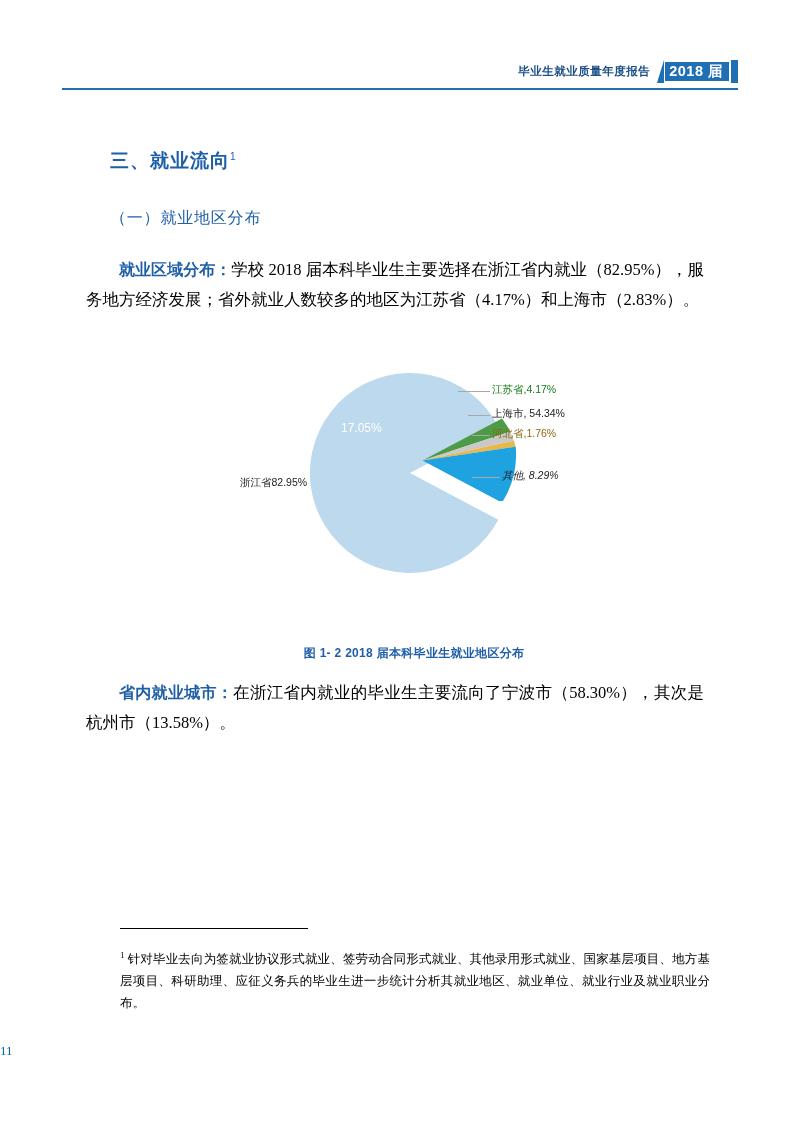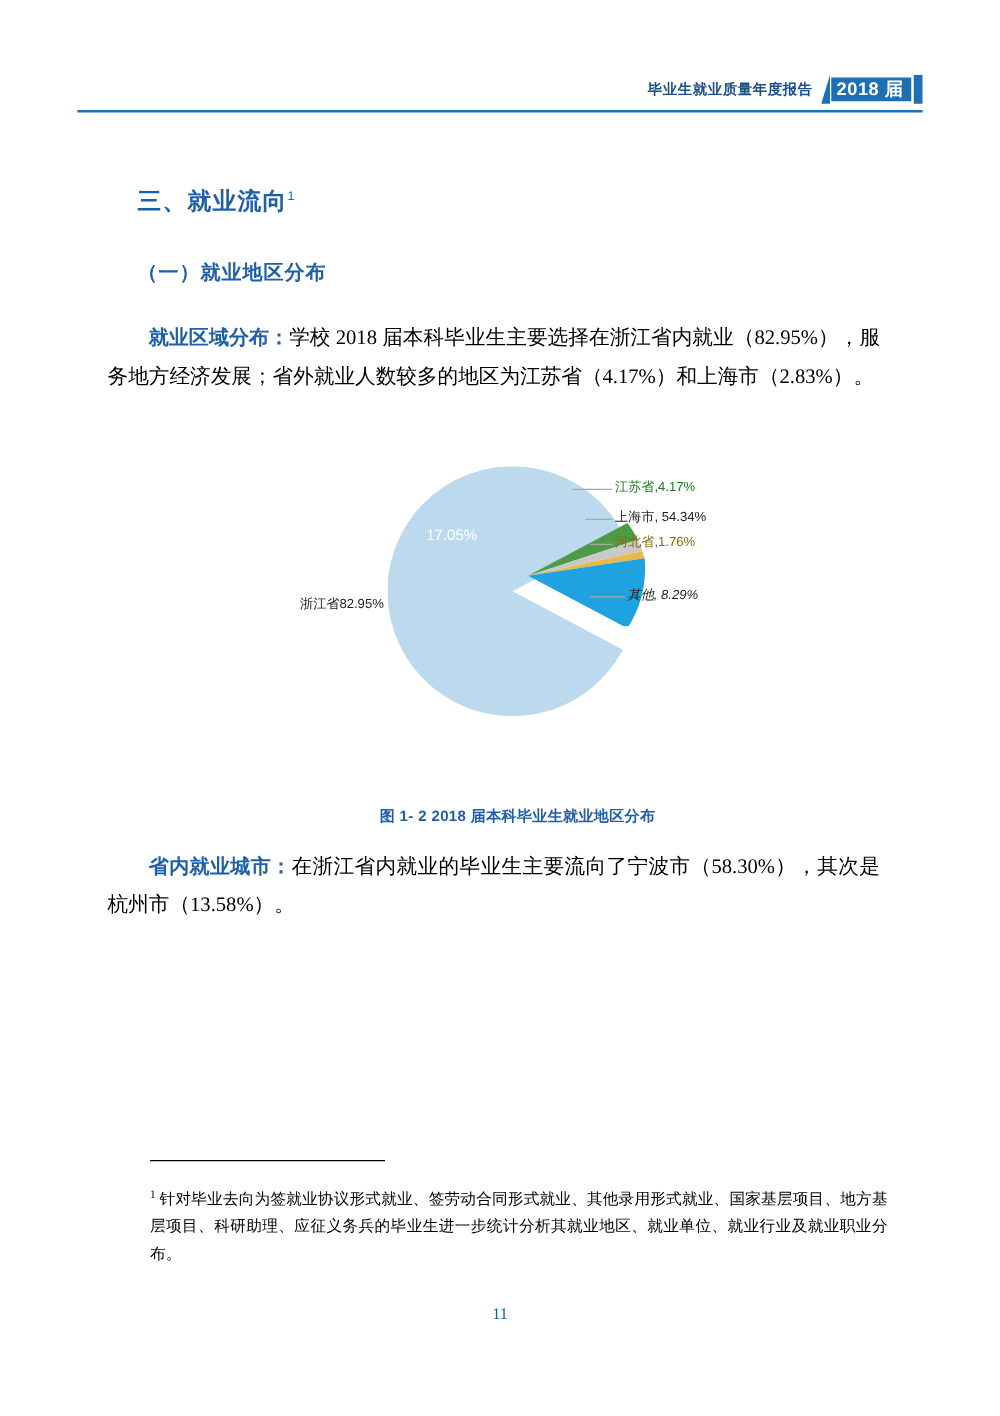--- a/index.html
+++ b/index.html
@@ -111,21 +111,21 @@
     font-size: 10px;
     font-weight: normal;
     vertical-align: super;
   }
   .heading-2 {
     position: absolute;
     left: 110px;
     top: 208px;
     font-family: "Liberation Sans", sans-serif;
     font-size: 16px;
-    font-weight: bold;
+    font-weight: normal;
     color: #1f5fa8;
     letter-spacing: 0.8px;
   }
 
   
   .para {
     position: absolute;
     width: 618px;
     left: 86px;
     font-size: 16.5px;
@@ -222,21 +222,21 @@
     vertical-align: super;
     margin-right: 3px;
   }
 
   
   .page-number {
     position: absolute;
     left: 0;
     top: 1043px;
     width: 800px;
-    text-align: center;
+    text-align: left;
     font-size: 13px;
     color: #0369a1;
   }
 </style>
 </head>
 <body>
 
 <div class="page">
 
   <div class="header">

